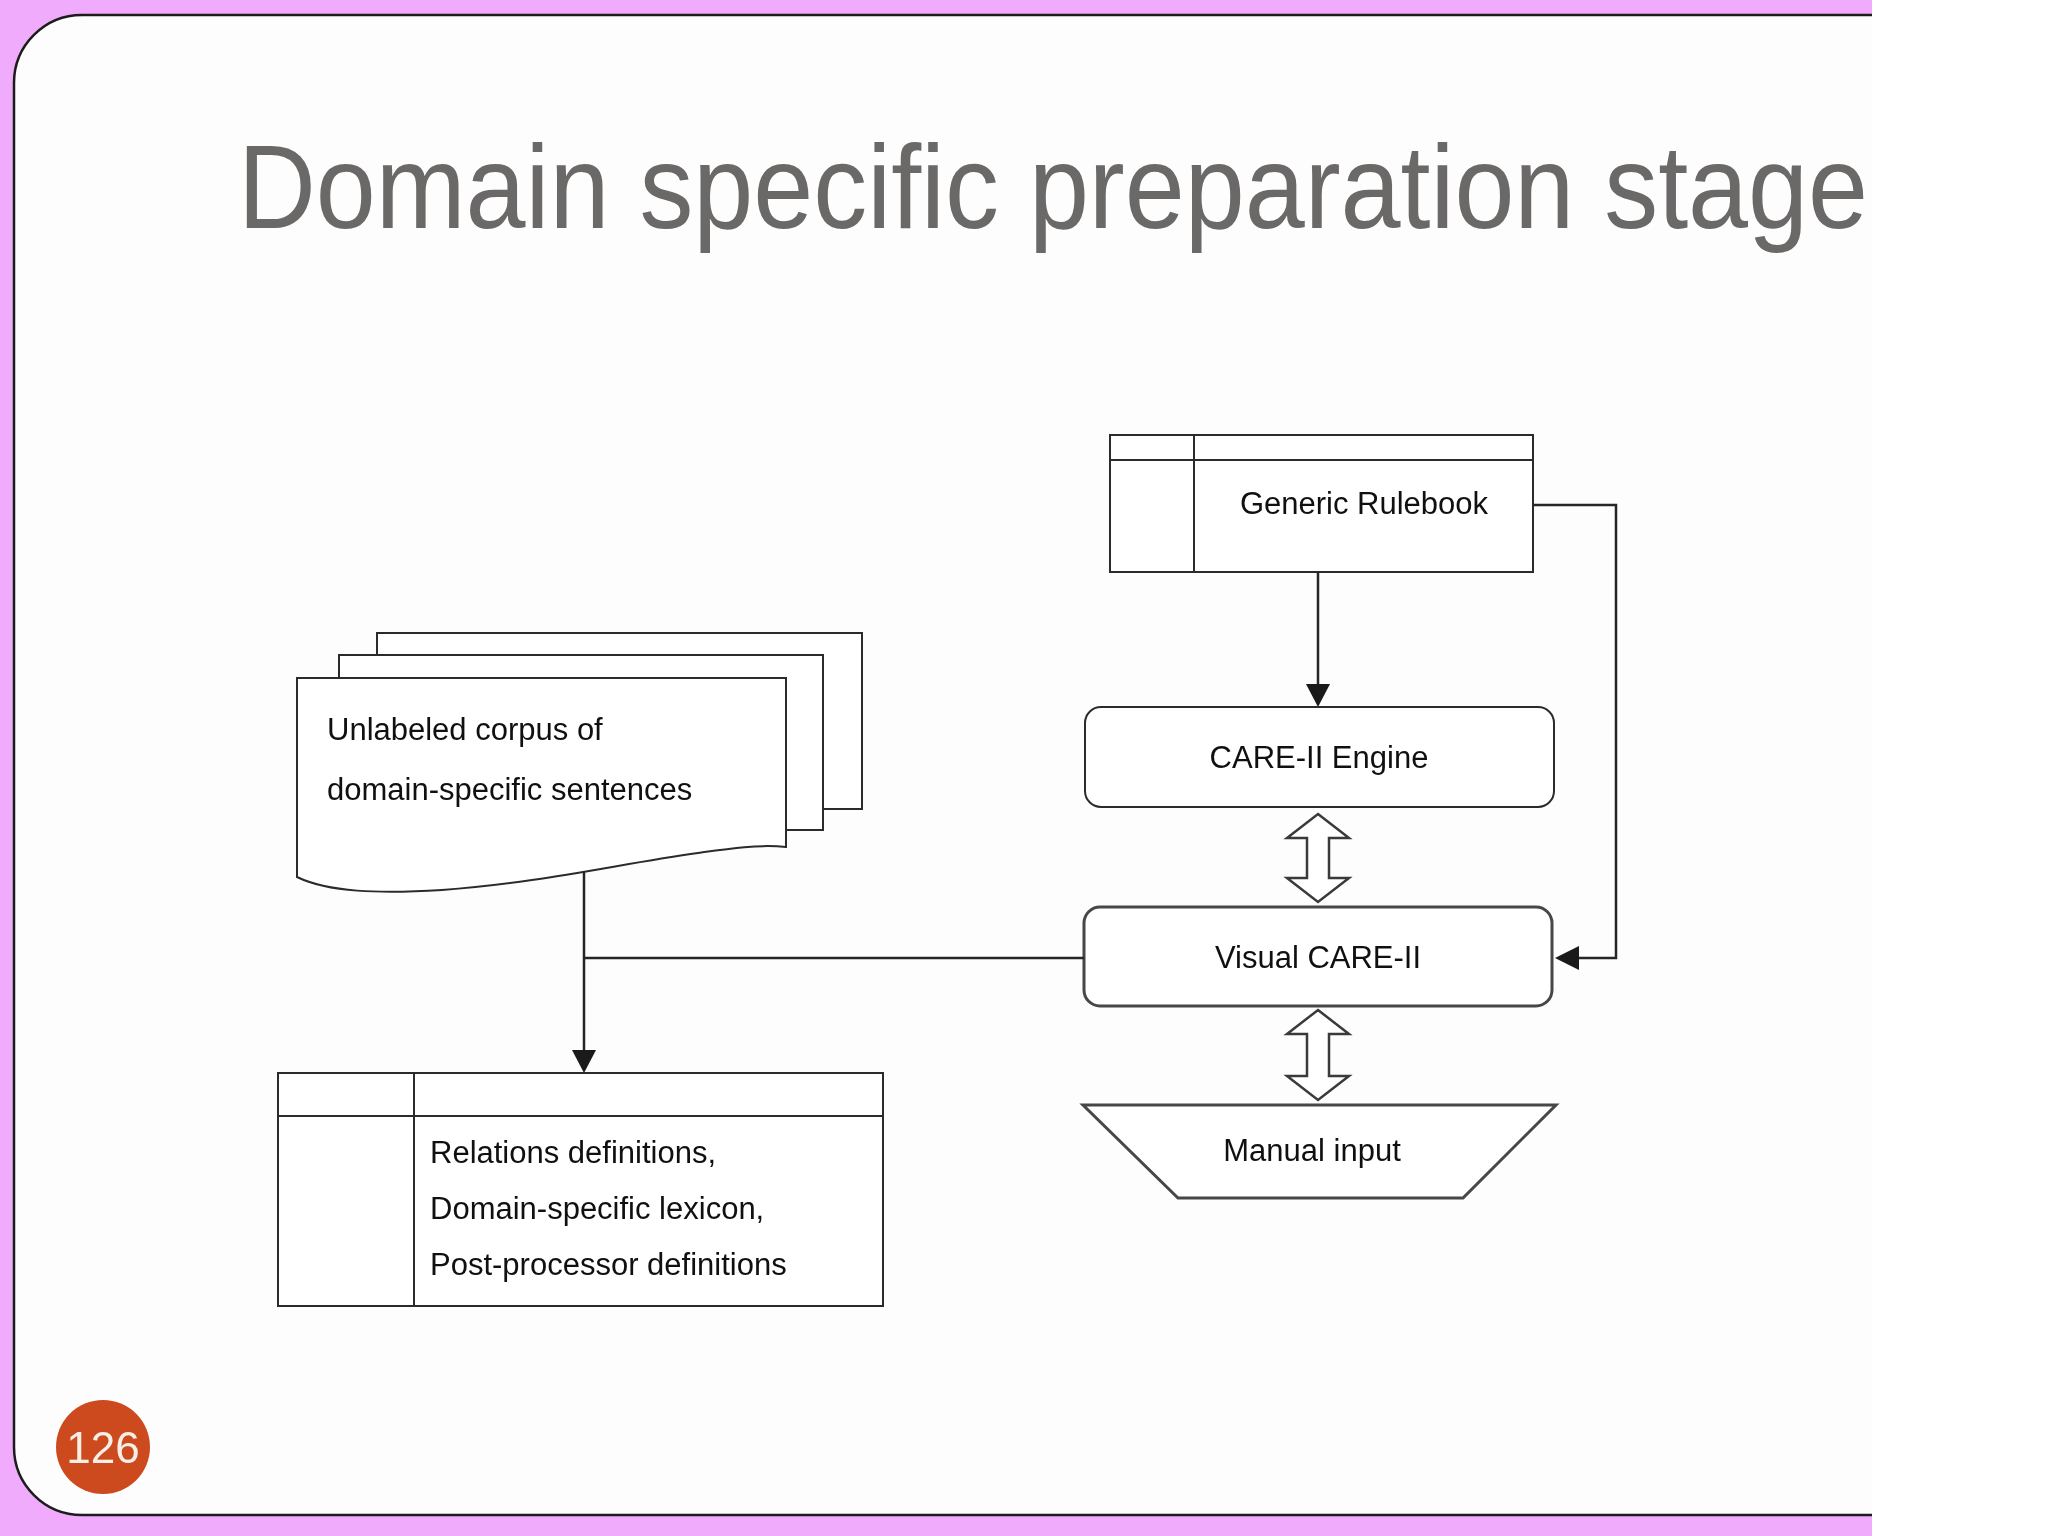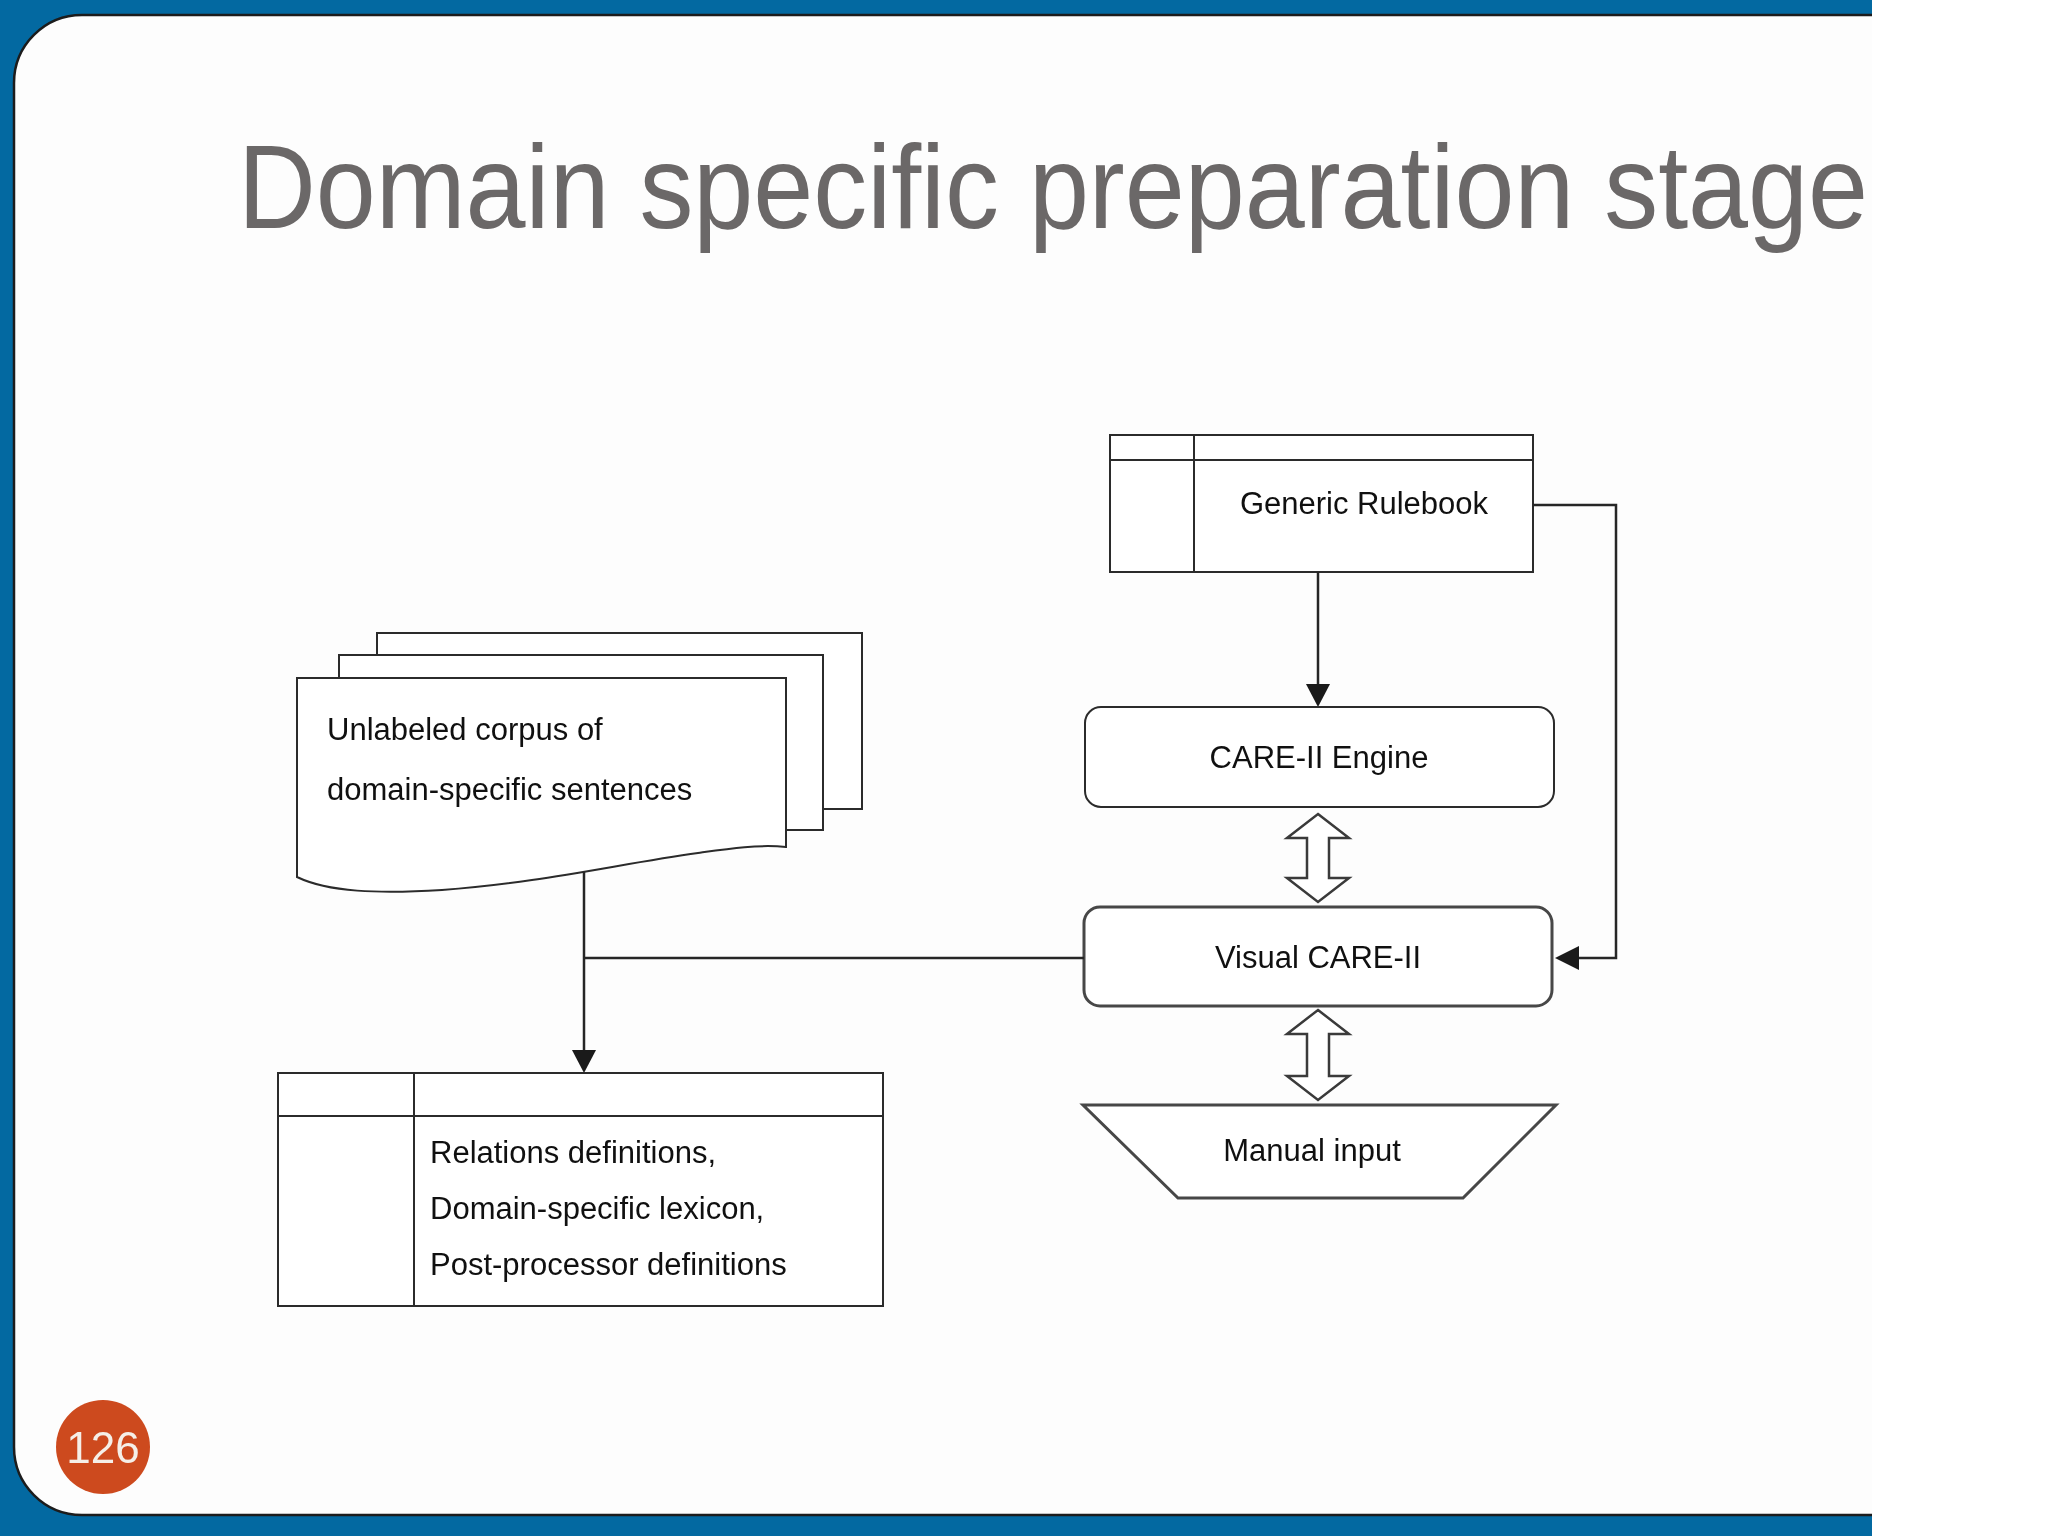--- a/index.html
+++ b/index.html
@@ -5,21 +5,21 @@
   html, body {
     margin: 0;
     padding: 0;
     background: #ffffff;
     font-family: "Liberation Sans", sans-serif;
   }
   .slide {
     position: relative;
     width: 1872px;
     height: 1536px;
-    background: #0369a1;
+    background: #f0abfc;
     overflow: hidden;
   }
   svg { display: block; }
   .shape { fill: #ffffff; stroke: #2b2b2b; stroke-width: 2; }
   .shape-bold { fill: #ffffff; stroke: #474747; stroke-width: 3; }
   .tline { stroke: #2b2b2b; stroke-width: 2; fill: none; }
   .conn { stroke: #262626; stroke-width: 2.5; fill: none; }
   .arrowhead { fill: #1a1a1a; stroke: none; }
   .dbl-arrow { fill: #ffffff; stroke: #3a3a3a; stroke-width: 2.5; }
   .dg-text {

